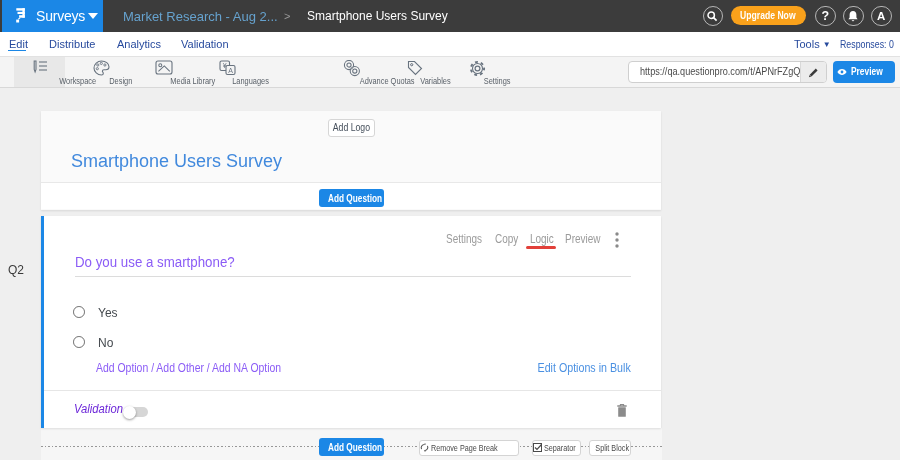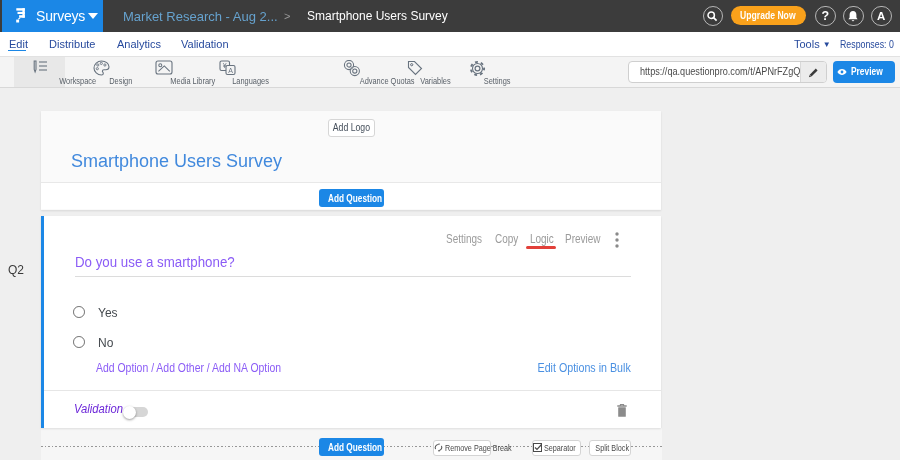--- a/index.html
+++ b/index.html
@@ -225,21 +225,21 @@
       </div>
     <svg width="10" height="13" viewBox="0 0 10 13" style="position:absolute;right:34.4px;top:187.5px">
         <path d="M0.3 2 L9.7 2 M3.2 1.7 L3.6 0.4 L6.4 0.4 L6.8 1.7" fill="none" stroke="#8b8b8b" stroke-width="1.3"></path>
         <rect x="1.2" y="3.3" width="7.6" height="9.4" rx="0.5" fill="#8b8b8b"></rect>
       </svg>
   </div>
   <div style="position:absolute;left:8px;top:175px;font-size:12px;color:#3a3a3a">Q2</div>
 
   <div class="bottombar"></div>
   <div class="addqbtn2"><span class="sxc" style="transform:scaleX(0.75)">Add Question</span></div>
-  <div class="smallbtn" style="left:433px;width:58px"><svg width="9" height="9" viewBox="0 0 10 10" style="vertical-align:-1px;margin-right:2px">
+  <div class="smallbtn" style="left:419px;width:100px"><svg width="9" height="9" viewBox="0 0 10 10" style="vertical-align:-1px;margin-right:2px">
         <path d="M1.7 6.8 A3.6 3.6 0 0 1 5 1.6 M8.3 3.2 A3.6 3.6 0 0 1 5 8.4" fill="none" stroke="#555" stroke-width="1.2"></path>
         <path d="M5 0 L8 1.6 L5 3.2 Z" fill="#555" transform="scale(0.62) translate(3.2 0.3)"></path>
         <path d="M5 10 L2 8.4 L5 6.8 Z" fill="#555" transform="scale(0.62) translate(4.9 5.8)"></path>
       </svg><span class="sx" style="transform:scaleX(0.76)">Remove Page Break</span></div>
   <div class="smallbtn" style="left:532.3px;width:48.9px"><svg width="9" height="9" viewBox="0 0 9 9" style="vertical-align:-1px;margin-right:2px">
         <rect x="0.5" y="0.5" width="8" height="8" fill="none" stroke="#4a4a4a" stroke-width="1"></rect>
         <path d="M2 4.5 L4 6.5 L8.5 1.5" fill="none" stroke="#4a4a4a" stroke-width="1.2"></path>
       </svg><span class="sx" style="transform:scaleX(0.76)">Separator</span></div>
   <div class="smallbtn" style="left:588.8px;width:42.7px"><span class="sxc" style="transform:scaleX(0.76)">Split Block</span></div>
 </div>

